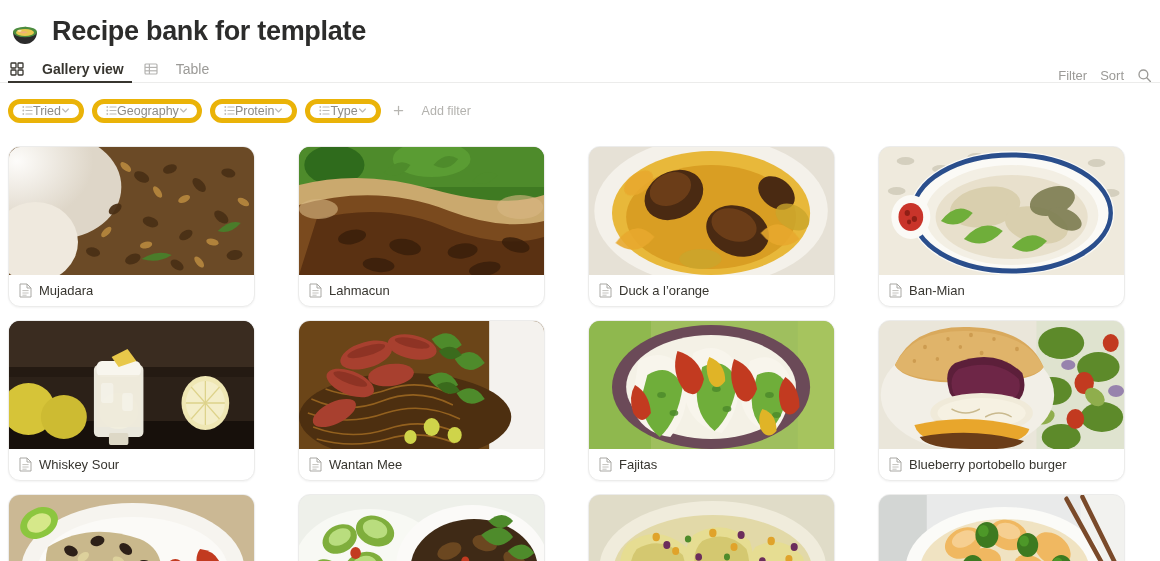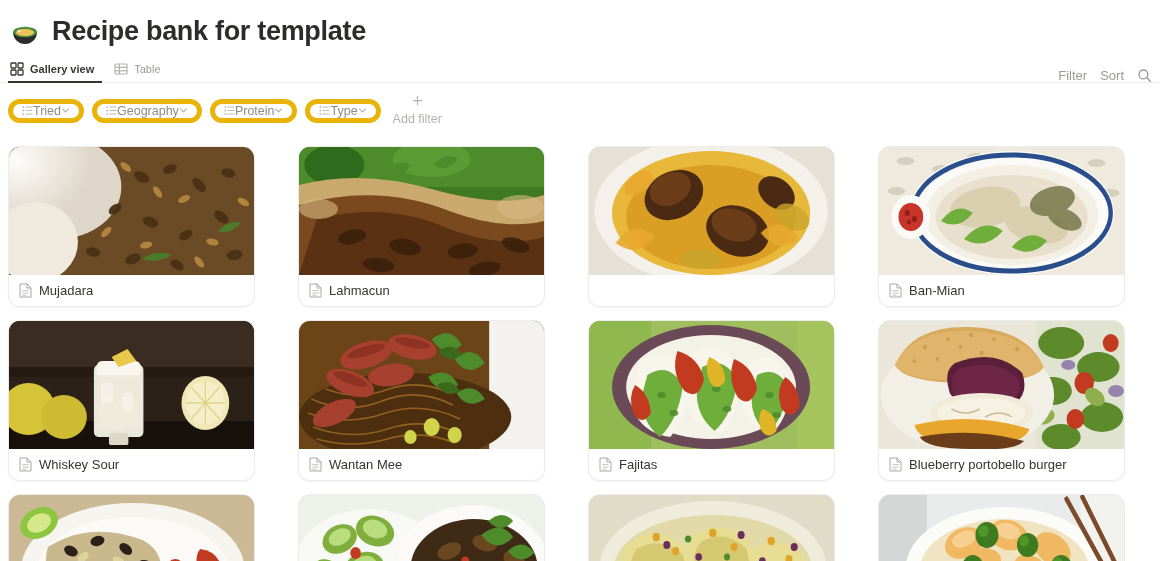--- a/index.html
+++ b/index.html
@@ -43,25 +43,25 @@
   }
   .tabs-bar::after {
     content: "";
     position: absolute;
     left: 0; right: 0; bottom: 0;
     height: 1px;
     background: #ececeb;
   }
   .tab {
     display: flex; align-items: center;
-    gap: 6px;
+    gap: 18px;
     height: 28px;
     padding: 0 8px 0 2px;
     margin-right: 10px;
-    font-size: 11px;
+    font-size: 14px;
     color: #9b9a97;
     position: relative;
     cursor: pointer;
     white-space: nowrap;
   }
   .tab .tab-ico { display: flex; align-items: center; opacity: .75; }
   .tab.active { color: #37352f; font-weight: 600; }
   .tab.active .tab-ico { opacity: 1; }
   .tab.active::after {
     content: "";
@@ -106,27 +106,26 @@
     color: #8c8b87;
     background: #fff;
     cursor: pointer;
     white-space: nowrap;
   }
   .pill .pill-ico,
   .pill .pill-chev { display: flex; align-items: center; opacity: .85; }
   .add-filter {
     display: inline-flex;
     align-items: center;
-    gap: 6px;
+    gap: 18px;
     font-size: 12.5px;
     color: #b3b2ae;
     cursor: pointer;
     margin-left: 4px;
     white-space: nowrap;
-    flex-direction: column;
   }
 
   
   .gallery {
     position: absolute;
     left: 8px;
     top: 146px;
     width: 1144px;
     display: grid;
     grid-template-columns: repeat(4, 277px);
@@ -431,20 +430,32 @@
           <path d="M30 96 q22 -26 44 -6 q-20 22 -44 6z"></path>
             <path d="M238 92 q-22 -26 -44 -6 q20 22 44 6z"></path>
           <ellipse cx="56" cy="36" rx="18" ry="10" transform="rotate(-30 56 36)"></ellipse>
         </g>
         <g fill="#caa52c" opacity="0.8">
             <ellipse cx="230" cy="70" rx="20" ry="12" transform="rotate(22 230 70)"></ellipse>
             <ellipse cx="126" cy="112" rx="24" ry="10"></ellipse>
           </g>
       </svg>
     </div>
+    <div class="card-label">
+      <span class="doc-ico">
+        <svg width="13" height="15" viewBox="0 0 13 15">
+            <path d="M1 1 h7 l4 4 v9 h-11 z" fill="#fff" stroke="#a9a8a4" stroke-width="1"></path>
+            <path d="M8 1 v4 h4" fill="none" stroke="#a9a8a4" stroke-width="1"></path>
+            <line x1="3.4" y1="7.6" x2="9.6" y2="7.6" stroke="#bcbbb7" stroke-width="0.9"></line>
+            <line x1="3.4" y1="10" x2="9.6" y2="10" stroke="#bcbbb7" stroke-width="0.9"></line>
+            <line x1="3.4" y1="12.2" x2="7.6" y2="12.2" stroke="#bcbbb7" stroke-width="0.9"></line>
+          </svg>
+      </span>
+      <span class="lbl">Duck a l’orange</span>
+    </div>
   </div>
 
   <div class="card">
     <div class="card-img">
       <svg viewBox="0 0 277 128" preserveAspectRatio="none">
         <rect width="277" height="128" fill="#efeadd"></rect>
         <g opacity="0.5" fill="#b9b49f">
           <ellipse cx="30" cy="14" rx="10" ry="4"></ellipse>
             <ellipse cx="70" cy="22" rx="10" ry="4"></ellipse>
             <ellipse cx="110" cy="10" rx="10" ry="4"></ellipse>

